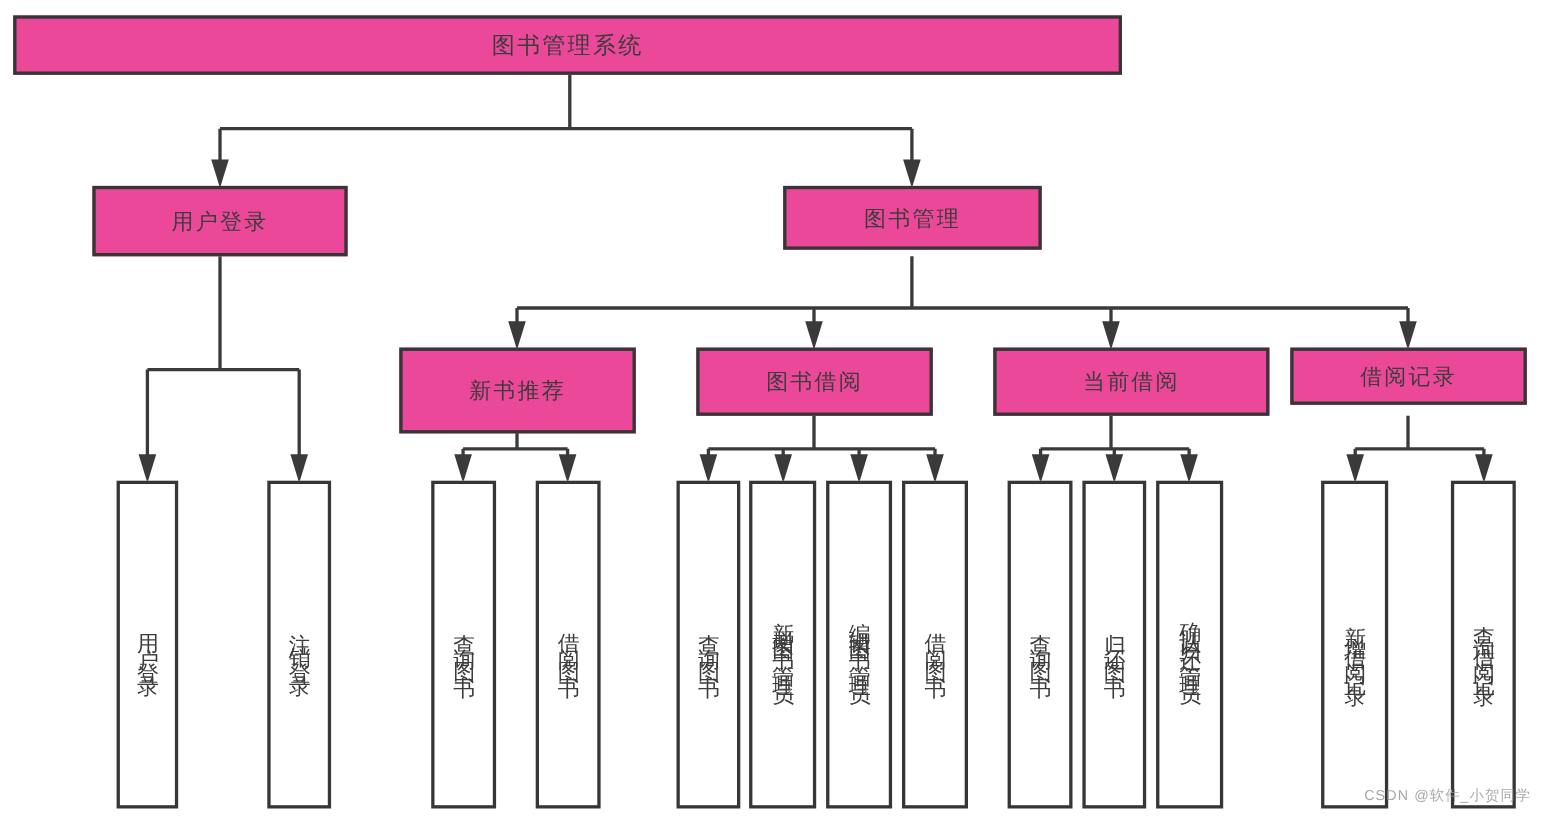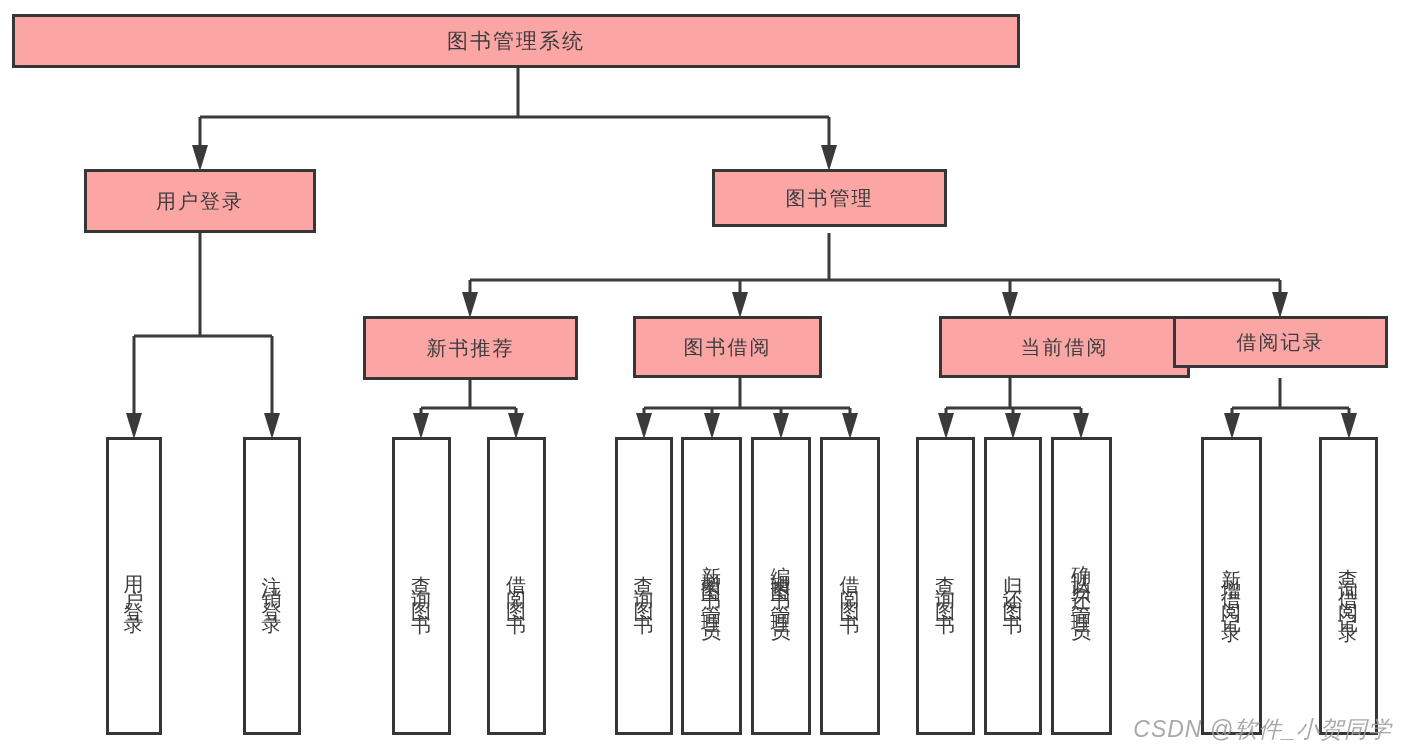--- a/index.html
+++ b/index.html
@@ -14,21 +14,21 @@
   #wires {
     position: absolute;
     left: 0; top: 0;
     z-index: 1;
     pointer-events: none;
   }
   .box {
     position: absolute;
     box-sizing: border-box;
     border: 3px solid #363636;
-    background: #fca5a5;
+    background: #ec4899;
     display: flex;
     align-items: center;
     justify-content: center;
     font-size: 20px;
     color: #3c3c3c;
     letter-spacing: 2px;
     z-index: 2;
     white-space: nowrap;
   }
   .vbox {
@@ -48,26 +48,25 @@
     z-index: 2;
     line-height: 1;
   }
   .ls-lg { letter-spacing: 13px; }
   .ls-md { letter-spacing: 11px; }
   .ls-sm { letter-spacing: 8px; }
   #watermark {
     position: absolute;
     right: 13px;
     top: 714px;
-    font-size: 23px;
+    font-size: 13px;
     color: rgba(158, 158, 158, 0.9);
     letter-spacing: 1px;
     z-index: 5;
     white-space: nowrap;
-    font-style: italic;
   }
 </style>
 </head>
 <body>
 
 <div id="stage">
 
   <svg id="wires" width="1405" height="747" viewBox="0 0 1405 747" aria-hidden="true">
     <g stroke="#3a3a3a" stroke-width="3" fill="none">
 
@@ -106,23 +105,23 @@
       <polygon points="1224,413 1240,413 1232,439"></polygon>
       <polygon points="1341,413 1357,413 1349,439"></polygon>
     </g>
   </svg>
 
   <div class="box" style="left:12px; top:14px; width:1008px; height:54px; font-size:21px;">图书管理系统</div>
 
   <div class="box" style="left:84px; top:169px; width:232px; height:64px;">用户登录</div>
   <div class="box" style="left:712px; top:169px; width:235px; height:58px;">图书管理</div>
 
-  <div class="box" style="left:363px; top:316px; width:215px; height:64px;">新书推荐</div>
-  <div class="box" style="left:633px; top:316px; width:189px; height:62px;">图书借阅</div>
-  <div class="box" style="left:903px; top:316px; width:251px; height:62px;margin-left:36px;">当前借阅</div>
+  <div class="box" style="left:363px; top:316px; width:215px; height:78px;">新书推荐</div>
+  <div class="box" style="left:633px; top:316px; width:215px; height:62px;">图书借阅</div>
+  <div class="box" style="left:903px; top:316px; width:251px; height:62px;">当前借阅</div>
   <div class="box" style="left:1173px; top:316px; width:215px; height:52px;">借阅记录</div>
 
   <div class="vbox ls-lg" style="left:106px; width:56px;">用户登录</div>
   <div class="vbox ls-lg" style="left:243px; width:58px;">注销登录</div>
 
   <div class="vbox ls-lg" style="left:392px; width:59px;">查询图书</div>
   <div class="vbox ls-lg" style="left:487px; width:59px;">借阅图书</div>
 
   <div class="vbox ls-lg" style="left:615px; width:58px;">查询图书</div>
   <div class="vbox ls-sm" style="left:681px; width:61px;">新增图书（管理员）</div>

